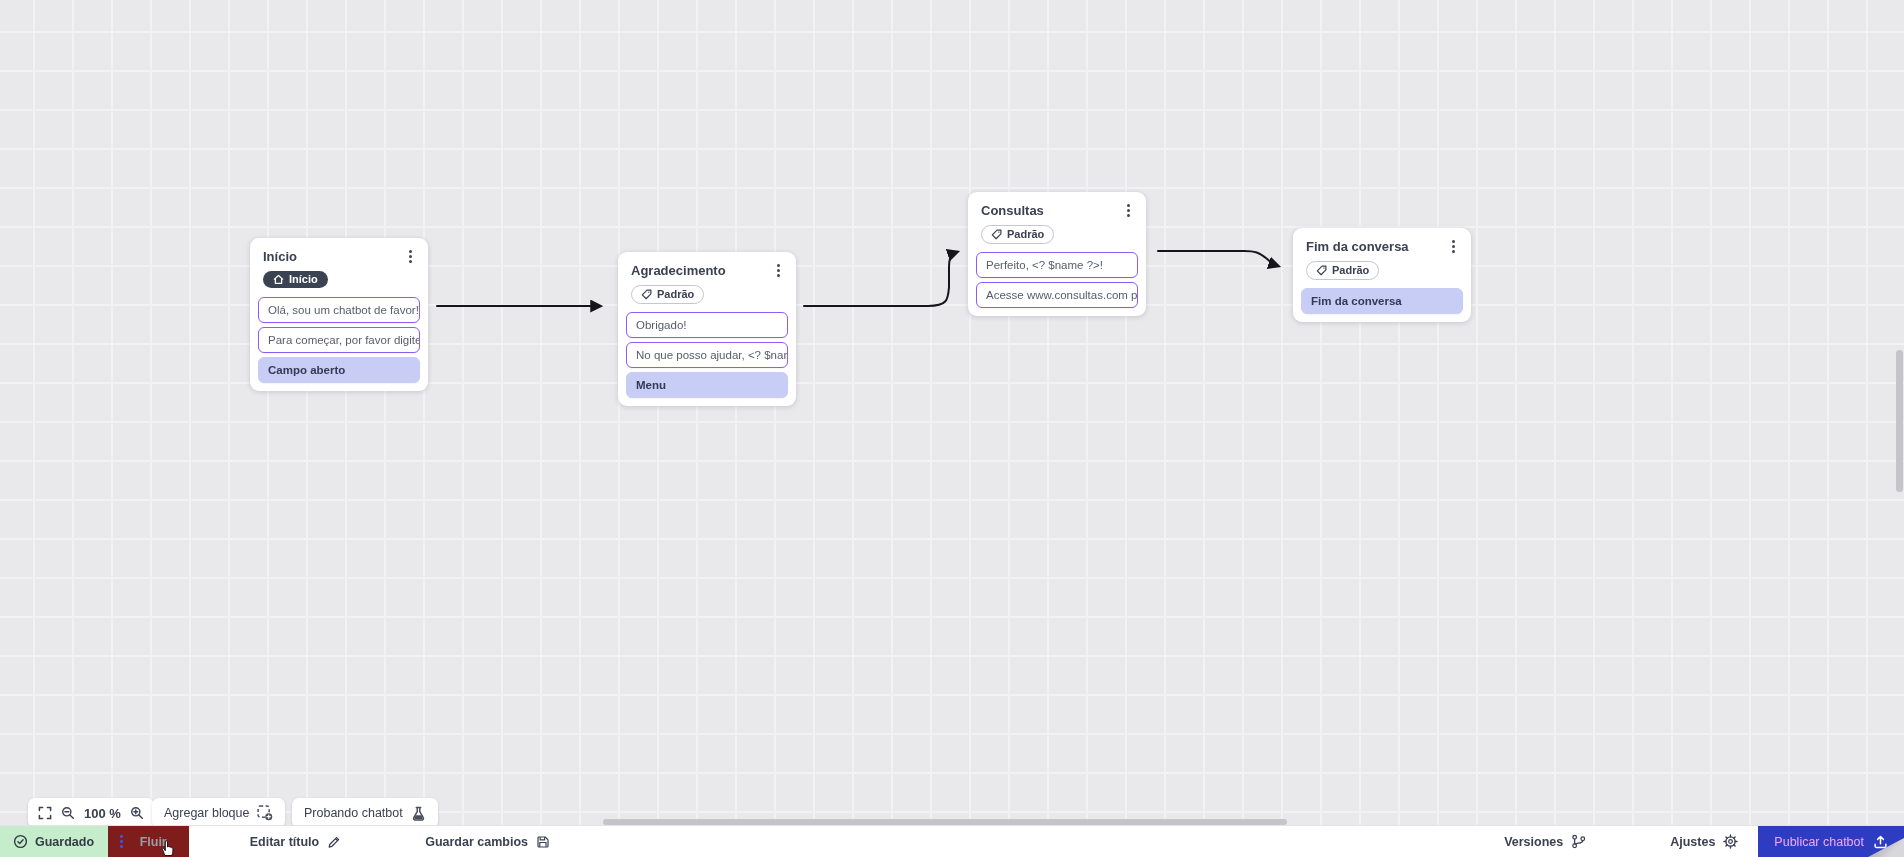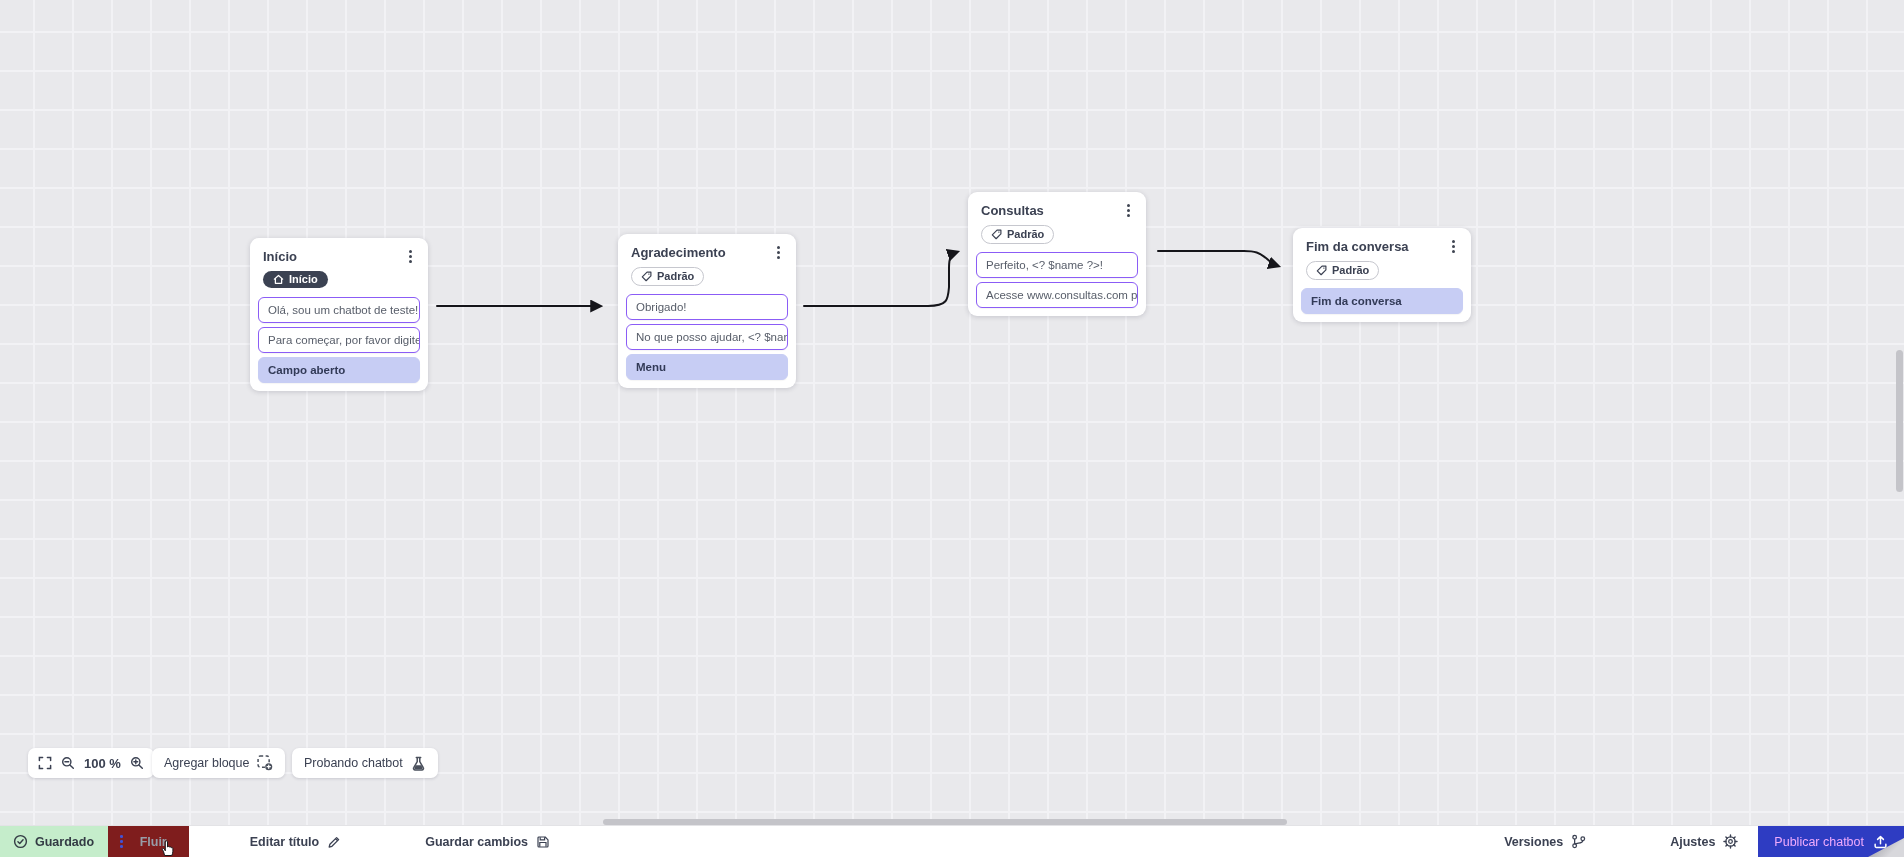--- a/index.html
+++ b/index.html
@@ -27,21 +27,21 @@
          padding:3px 10px;font-size:11px;font-weight:700;line-height:1;}
   .badge.dark{background:#3b4252;color:#fff;}
   .badge.light{background:#fff;border:1px solid #c6c7ce;color:#3b4152;padding:3px 9px;}
   .rows{display:flex;flex-direction:column;gap:4px;}
   .row{border:1px solid #8b5cf6;border-radius:6px;padding:6px 9px;font-size:11.5px;
        color:#575d69;background:#fff;box-shadow:0 1px 1px rgba(0,0,0,.04);
        white-space:nowrap;overflow:hidden;cursor:pointer;}
   .row.hl{background:#c7cdf4;border-color:#c7cdf4;color:#323a57;font-weight:700;}
 
   
-  .ctl{position:absolute;top:748px;height:30px;background:#fff;border-radius:7px;
+  .ctl{position:absolute;top:798px;height:30px;background:#fff;border-radius:7px;
        box-shadow:0 1px 3px rgba(40,40,60,.16);display:flex;align-items:center;box-sizing:border-box;}
   .ctl.zoombar{left:28px;padding:0 10px;gap:9px;}
   .ctl.btn{padding:0 12px;gap:8px;cursor:pointer;font-size:12.5px;font-weight:400;color:#3b4152;}
   .ctl.addblock{left:152px;}
   .ctl.testbot{left:292px;}
   .zoomtxt{font-size:13px;font-weight:700;color:#3b4152;}
   .icon{display:inline-flex;align-items:center;justify-content:center;}
 
   
   .hscroll{position:absolute;left:603px;top:819px;width:684px;height:6px;border-radius:3px;background:#c4c4c9;cursor:pointer;}
@@ -96,27 +96,27 @@
         <span class="badge dark">
           <span class="icon">
             <svg width="11" height="11" viewBox="0 0 12 12">
                 <path d="M1.5 5.6 L6 1.6 L10.5 5.6 M2.6 5 V10.2 H9.4 V5" fill="none" stroke="#fff" stroke-width="1.4" stroke-linecap="round" stroke-linejoin="round"></path>
               </svg>
           </span>
           <span>Início</span>
         </span>
       </div>
       <div class="rows">
-        <div class="row">Olá, sou um chatbot de teste!</div>
+        <div class="row">Olá, sou um chatbot de favor!</div>
         <div class="row">Para começar, por favor digite o ...</div>
         <div class="row hl">Campo aberto</div>
       </div>
     </div>
 
-    <div class="node" style="left:618px;top:234px;">
+    <div class="node" style="left:618px;top:252px;">
       <div class="node-head">
         <span class="node-title">Agradecimento</span>
         <span class="kebab">
             <i></i>
             <i></i>
             <i></i>
           </span>
       </div>
       <div class="badge-row">
         <span class="badge light">

